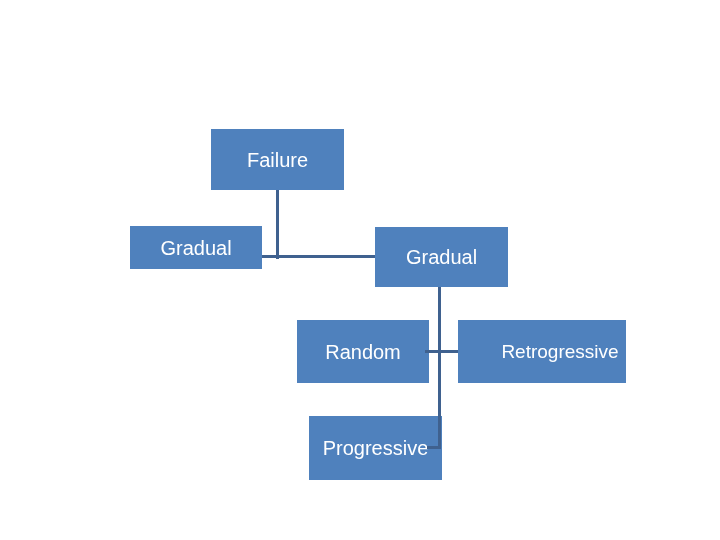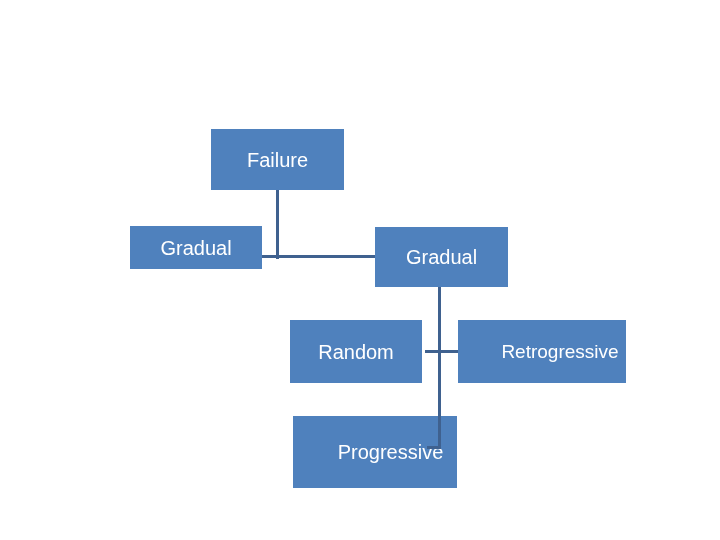--- a/index.html
+++ b/index.html
@@ -24,23 +24,23 @@
     align-items: center;
     justify-content: center;
     font-size: 20px;
     line-height: 1;
     text-align: center;
     white-space: nowrap;
   }
   .node-failure       { left: 211px; top: 129px; width: 133px; height: 61px; }
   .node-gradual       { left: 130px; top: 226px; width: 132px; height: 43px; }
   .node-sudden        { left: 375px; top: 227px; width: 133px; height: 60px; }
-  .node-random        { left: 290px; top: 320px; width: 132px; height: 63px; }
+  .node-random        { left: 297px; top: 320px; width: 132px; height: 63px; }
   .node-retrogressive { left: 458px; top: 320px; width: 132px; height: 63px; font-size: 19px; padding-left: 36px; }
-  .node-progressive   { left: 293px; top: 416px; width: 133px; height: 72px; padding-left: 31px; }
+  .node-progressive   { left: 309px; top: 416px; width: 133px; height: 64px; }
 
   .conn {
     position: absolute;
     background: var(--connector, #3F618F);
   }
   
   .conn-failure-v        { left: 276px; top: 190px; width: 3px;  height: 69px; }
   
   .conn-gradual-sudden-h { left: 262px; top: 255px; width: 113px; height: 3px; }
   

